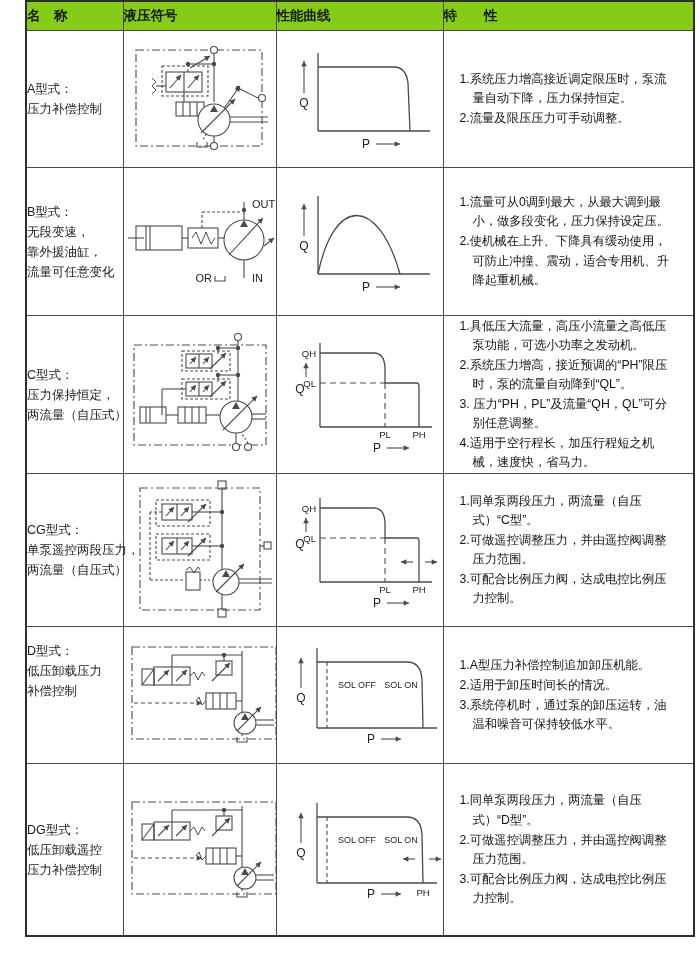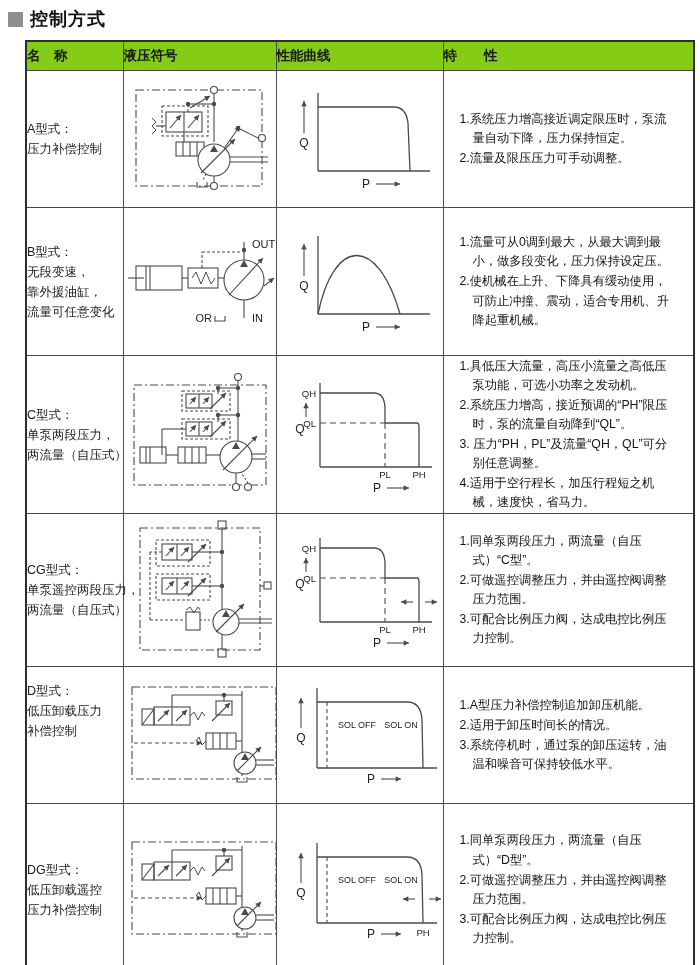--- a/index.html
+++ b/index.html
@@ -36,24 +36,20 @@
   tbody tr:nth-child(3){height:141px;}
   tbody tr:nth-child(4){height:153px;}
   tbody tr:nth-child(5){height:137px;}
   tbody tr:nth-child(6){height:172px;}
 </style>
 </head>
 <body>
 
 <div class="page">
 
-  <div class="title-bar">
-    <span class="title-square"></span>
-    <span class="title-text">控制方式</span>
-  </div>
 
   <table class="ctrl">
     <colgroup>
       <col style="width:97px">
         <col style="width:153px">
         <col style="width:167px">
         <col style="width:251px">
     </colgroup>
     <thead>
       <tr>
@@ -170,21 +166,21 @@
               <polygon points="120,103 114.71050682473029,105.8321832477393 114.71050682473029,100.1678167522607" fill="#4a4a4a"></polygon>
             </svg></td>
       <td class="features-cell">
             <div class="feature">1.流量可从0调到最大，从最大调到最小，做多段变化，压力保持设定压。</div>
             <div class="feature">2.使机械在上升、下降具有缓动使用，可防止冲撞、震动，适合专用机、升降起重机械。</div>
           </td>
     </tr>
         <tr>
       <td class="name-cell">
             <div class="name-line">C型式：</div>
-            <div class="name-line">单泵两段压力，</div>
+            <div class="name-line">压力保持恒定，</div>
             <div class="name-line">两流量（自压式）</div>
           </td>
       <td class="symbol-cell"><svg viewBox="0 0 150 128" width="150" height="128">
               <rect x="8" y="16" width="132" height="100" fill="none" stroke="#4a4a4a" stroke-width="1.1" stroke-dasharray="8 3 2 3"></rect>
               <circle cx="112" cy="8" r="3.5" fill="#fff" stroke="#4a4a4a" stroke-width="1.1"></circle>
               <line x1="112" y1="12" x2="112" y2="72" stroke="#4a4a4a" stroke-width="1.1"></line>
               <rect x="56" y="22" width="48" height="20" fill="none" stroke="#4a4a4a" stroke-width="1.1" stroke-dasharray="3 2"></rect>
               <rect x="60" y="25" width="26" height="14" fill="none" stroke="#4a4a4a" stroke-width="1.1"></rect>
               <line x1="73" y1="25" x2="73" y2="39" stroke="#4a4a4a" stroke-width="1.1"></line>
               <line x1="64" y1="35" x2="70" y2="28" stroke="#4a4a4a" stroke-width="1.1"></line>

